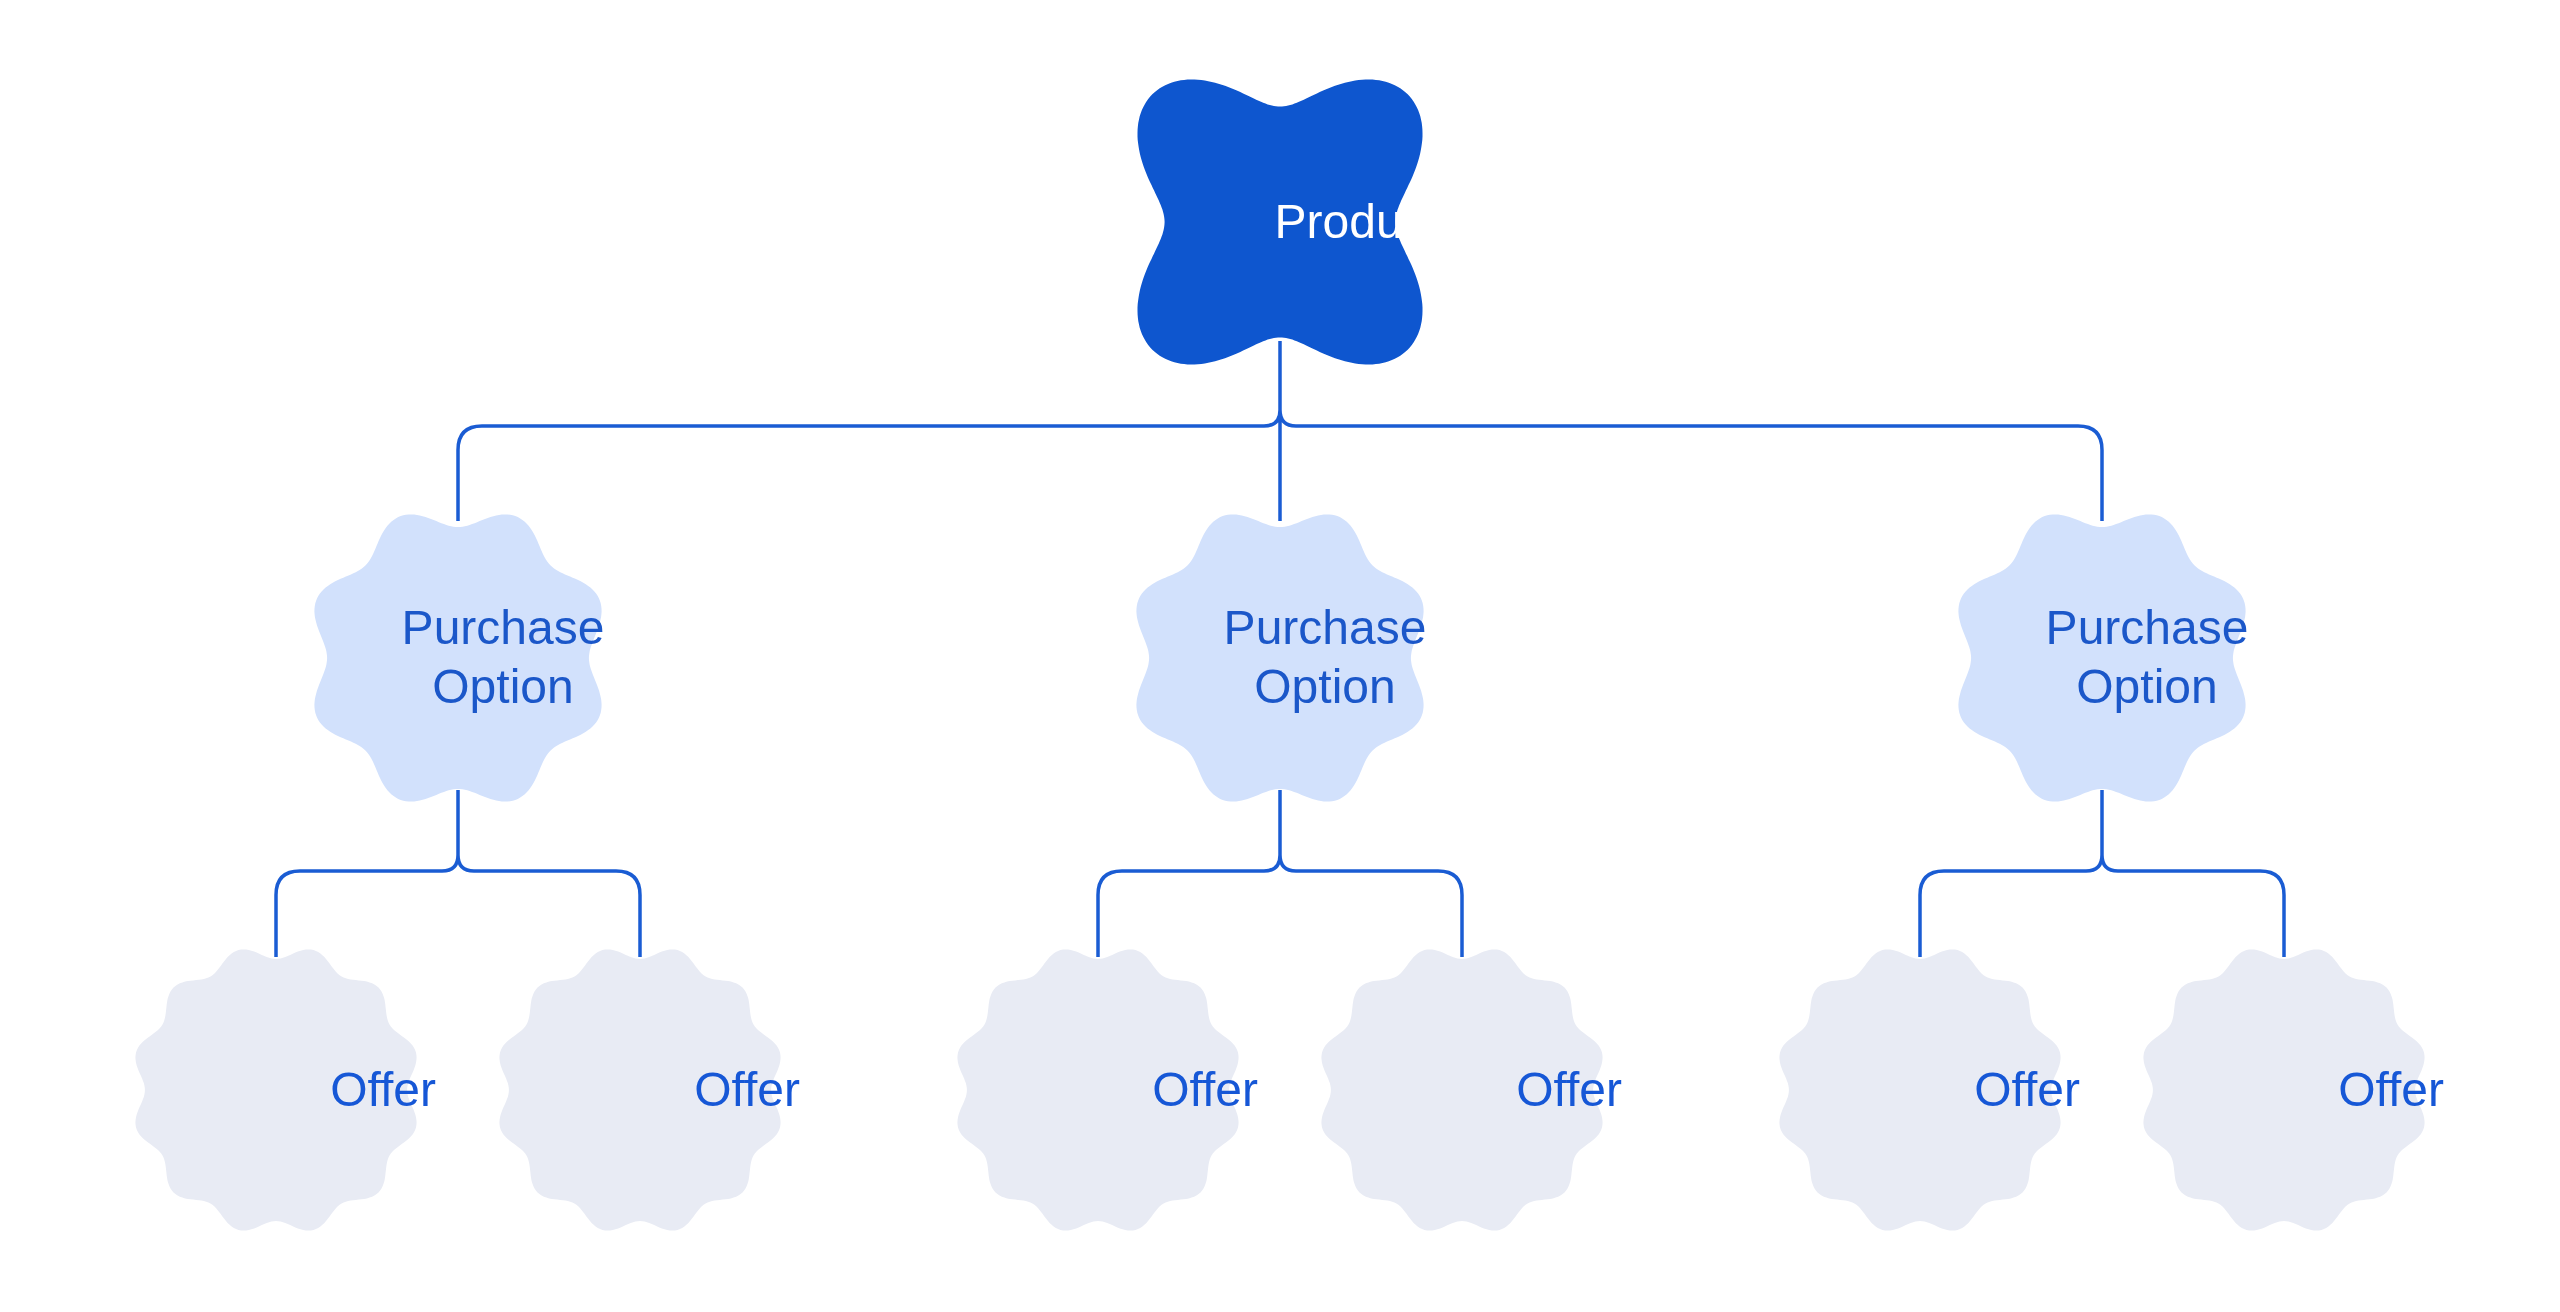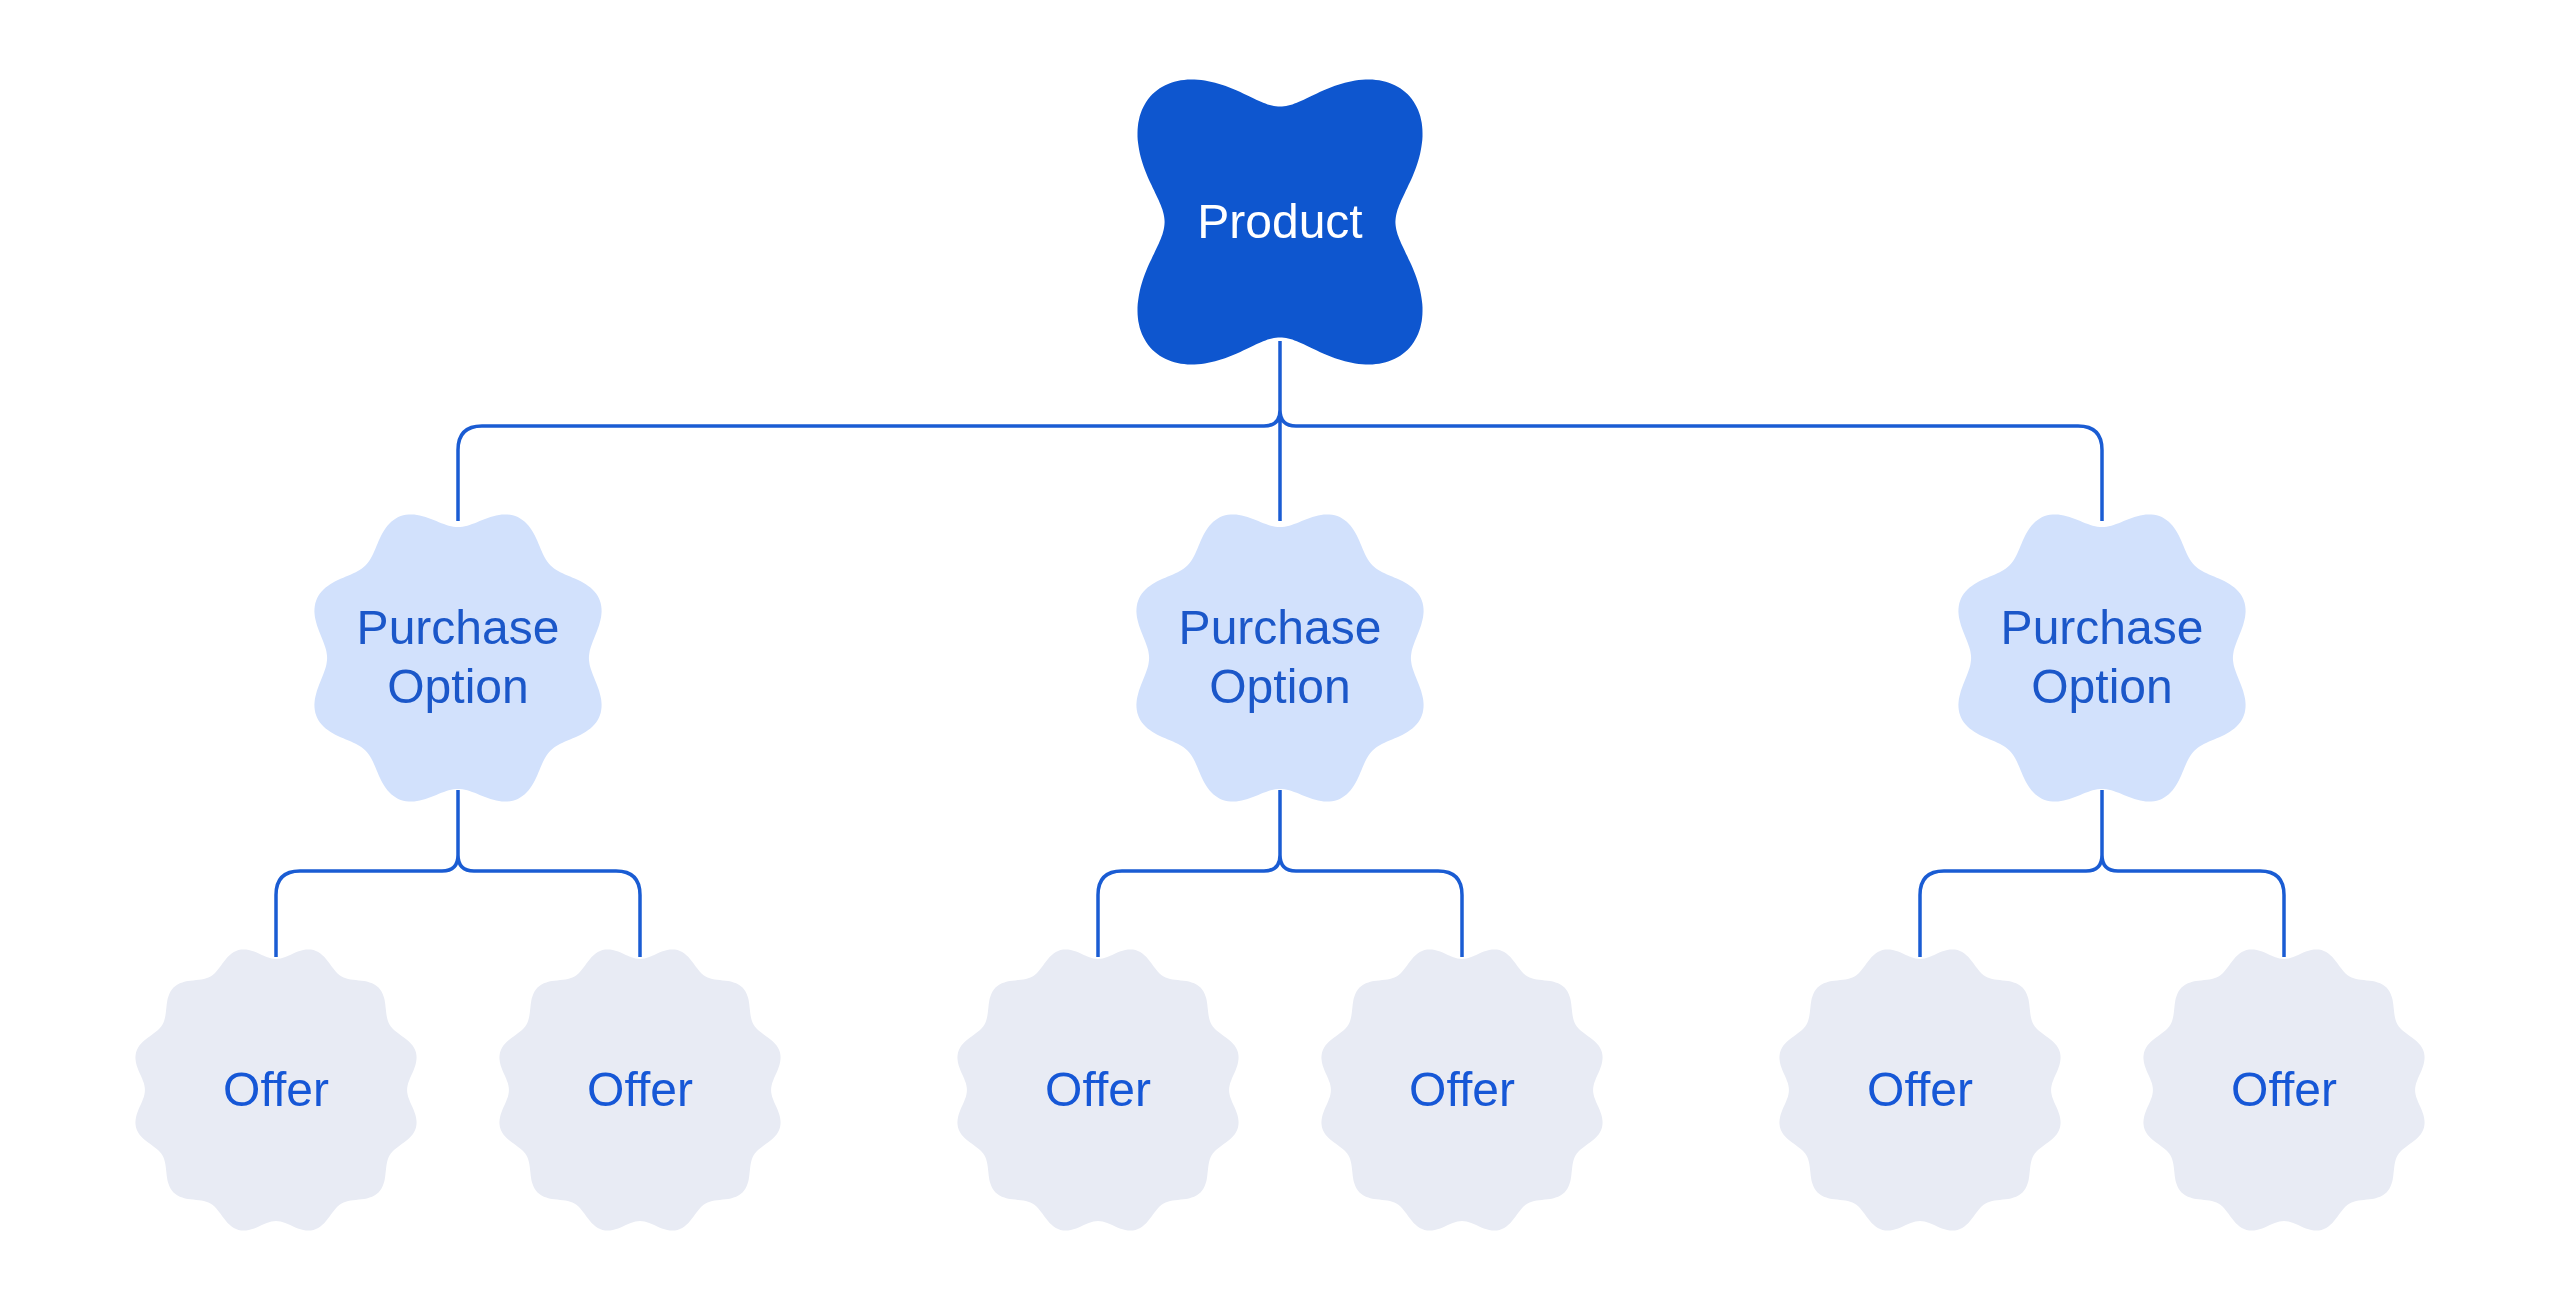--- a/index.html
+++ b/index.html
@@ -7,21 +7,21 @@
     position:relative;
     width:2560px;height:1312px;
     background:#ffffff;
     overflow:hidden;
     font-family:"Liberation Sans", sans-serif;
   }
   #wires{position:absolute;left:0;top:0;width:2560px;height:1312px;}
   .node{
     position:absolute;
     width:320px;height:320px;
-    display:flex;align-items:center;justify-content:center;
+    display:flex;align-items:center;justify-content:flex-end;
   }
   .blob{position:absolute;left:0;top:0;width:320px;height:320px;}
   .label{
     position:relative;
     z-index:2;
     font-size:48px;
     font-weight:500;
     line-height:1.22;
     text-align:center;
     letter-spacing:0px;

